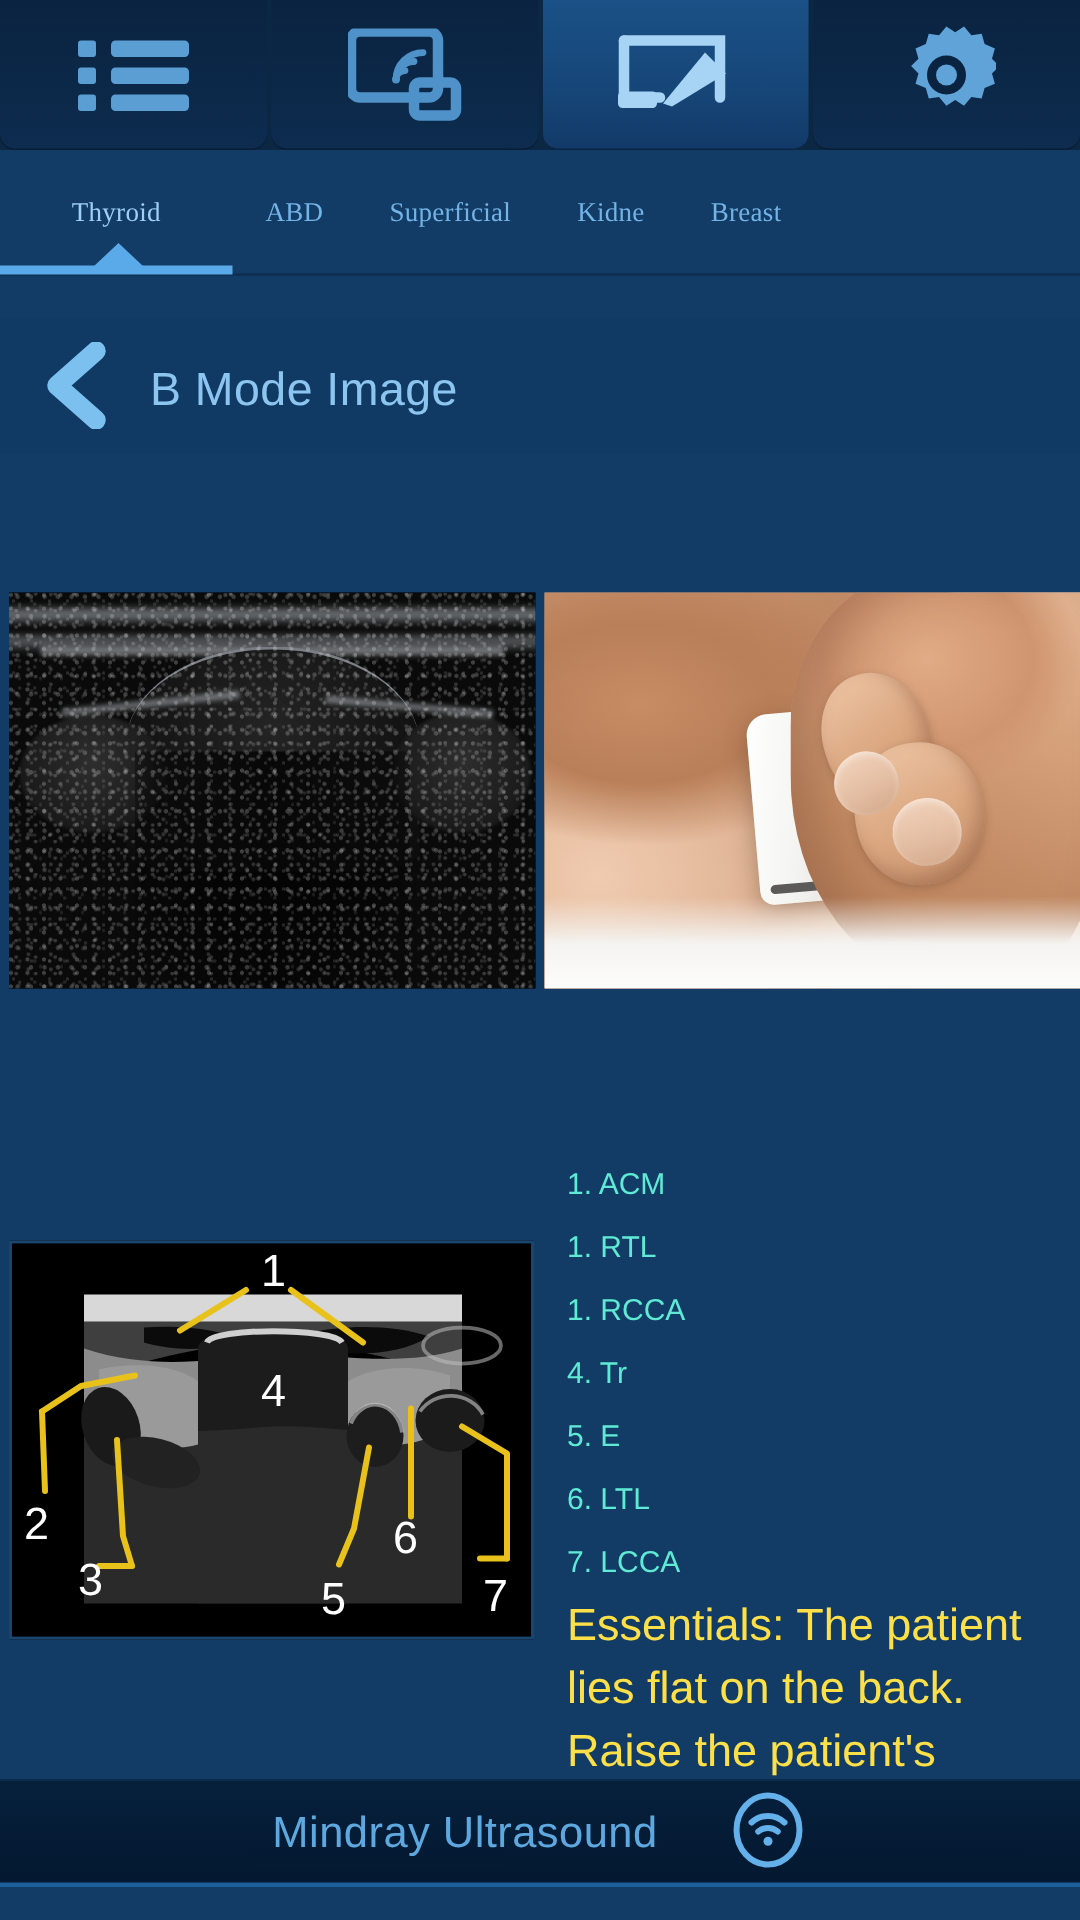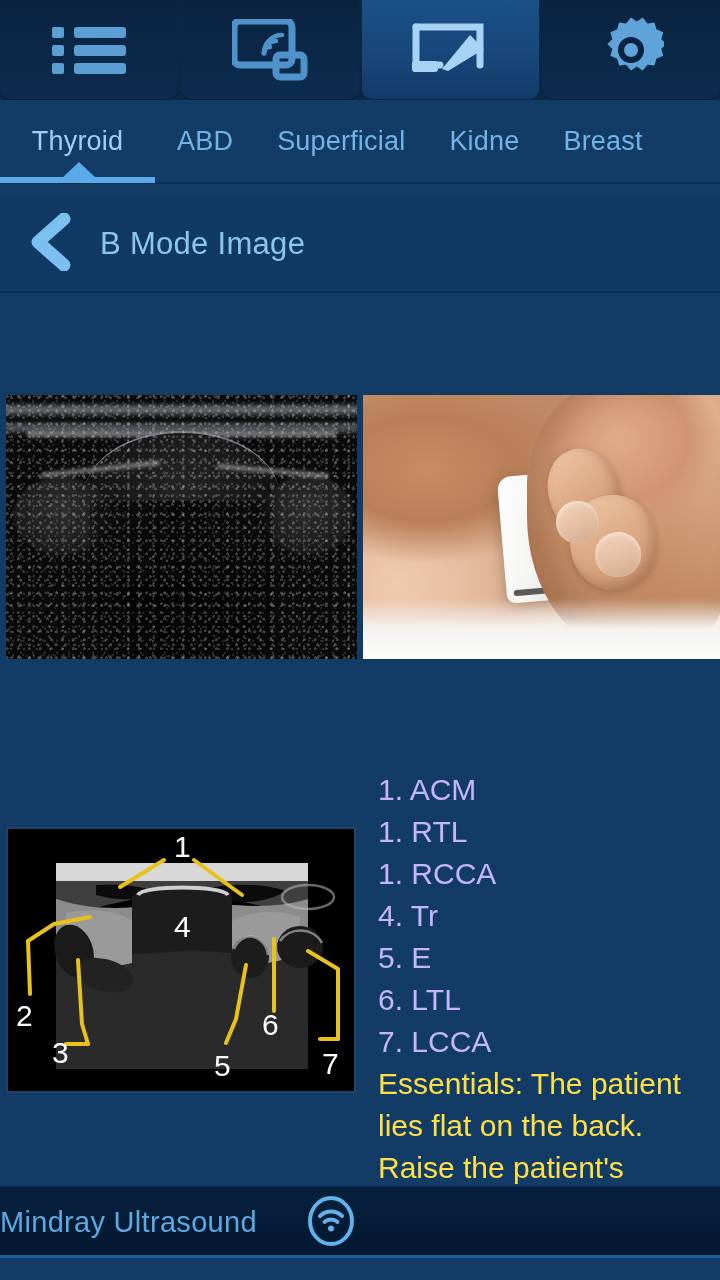--- a/index.html
+++ b/index.html
@@ -36,22 +36,23 @@
     position:absolute; top:100px; left:0; width:720px; height:100px;
     background:#123c66;
     overflow:hidden;
   }
   .cattabs-row{
     position:absolute; top:0; left:0; height:82px;
     display:flex; align-items:center; white-space:nowrap;
   }
   .cattab{
     height:66px; display:flex; align-items:center; justify-content:center;
-    font-size:27px; color:#73b3e6; letter-spacing:.2px;
+    font-size:18px; color:#73b3e6; letter-spacing:.2px;
     padding:0 22px;
+    font-family:Liberation Serif, serif;
   }
   .cattab:first-child{ width:155px; padding:0; }
   .cattab.selected{ color:#9ed0f5; }
   .cattabs-underline{
     position:absolute; left:0; top:77px; width:155px; height:6px;
     background:#5aa9e8;
   }
   .cattabs-caret{
     position:absolute; left:62px; top:62px;
     width:0; height:0;
@@ -59,21 +60,21 @@
     border-right:17px solid transparent;
     border-bottom:16px solid #5aa9e8;
   }
   .cattabs-baseline{
     position:absolute; left:0; top:82px; width:720px; height:2px;
     background:#0e3055;
   }
 
   
   .pagehdr{
-    position:absolute; top:196px; left:0; width:720px; height:97px;
+    position:absolute; top:212px; left:0; width:720px; height:97px;
     background:#103a63;
     display:flex; align-items:center;
     border-bottom:2px solid #0c2d4f;
   }
   .back-btn{
     width:100px; height:97px;
     display:flex; align-items:center; justify-content:center;
   }
   .page-title{
     font-size:31px; color:#8cc5ef; letter-spacing:.3px;
@@ -189,31 +190,31 @@
   .diagram{
     position:absolute; left:6px; top:0; width:350px; height:266px;
     background:#000; border:2px solid #19456f; overflow:hidden;
   }
 
   .notes{
     position:absolute; left:378px; top:-58px; width:342px; height:418px;
     overflow:hidden;
   }
   .note-line{
-    font-size:30px; color:#c4b5fd; line-height:42px; white-space:nowrap;
+    font-size:20px; color:#5eead4; line-height:42px; white-space:nowrap;
   }
   .note-para{
     font-size:30px; color:#fde047; line-height:42px;
   }
 
   
   .footer{
     position:absolute; left:0; top:1186px; width:720px; height:72px;
     background:linear-gradient(180deg,#06203c 0%,#041830 100%);
-    display:flex; align-items:center; justify-content:flex-start; gap:48px;
+    display:flex; align-items:center; justify-content:center; gap:48px;
     border-top:1px solid #0a2a4a;
   }
   .footer-text{ font-size:29px; color:#5ea8e0; letter-spacing:.3px; }
   .footer-bottomline{
     position:absolute; left:0; bottom:0; width:720px; height:3px;
     background:#1d5f9b;
   }
 </style>
 </head>
 <body>

